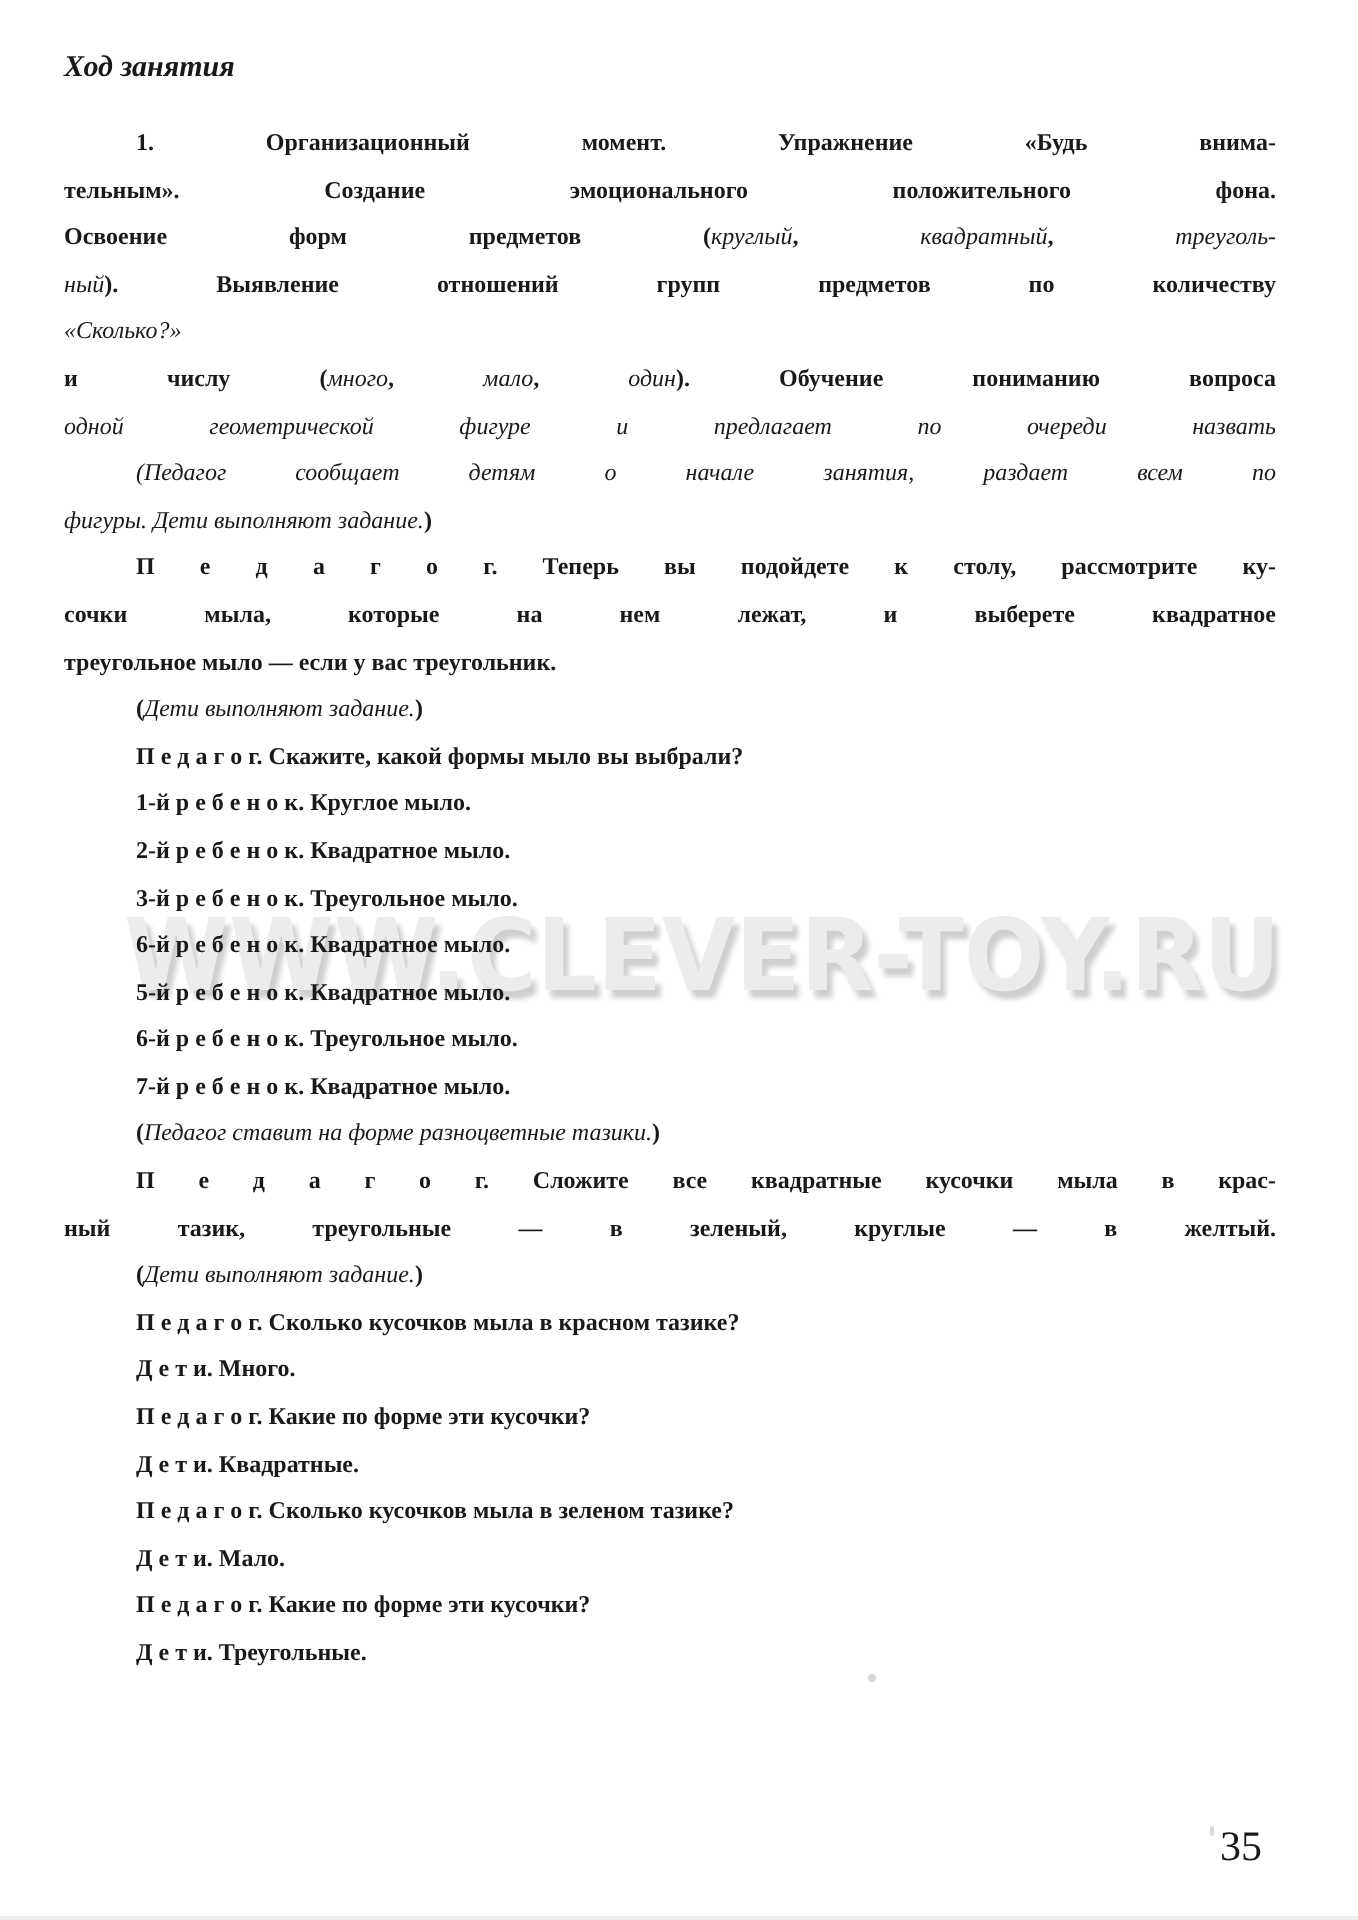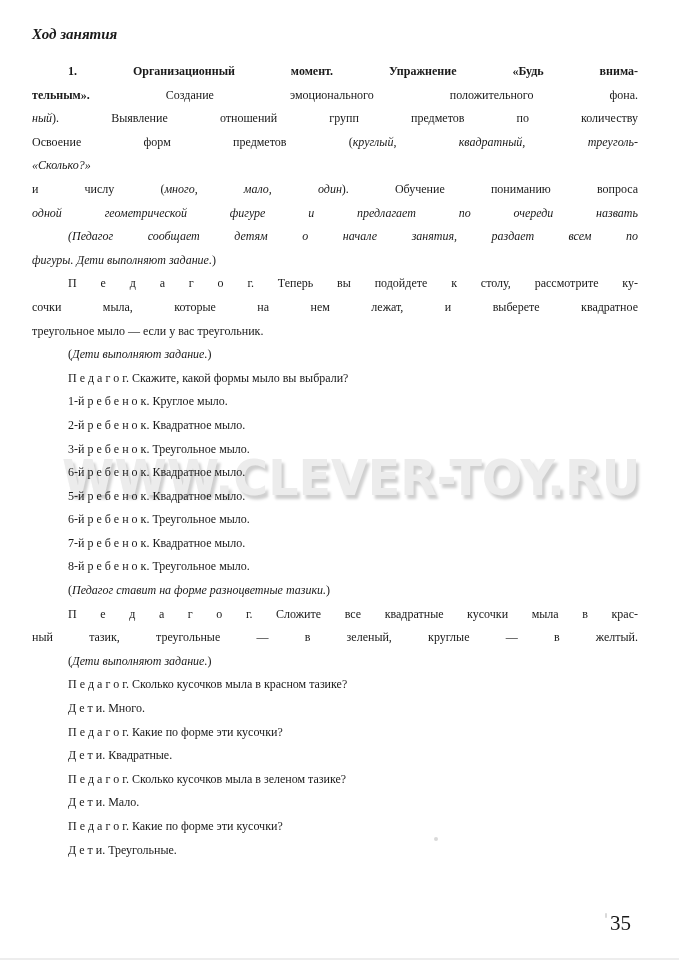--- a/index.html
+++ b/index.html
@@ -28,21 +28,21 @@
     z-index: 2;
   }
   .line {
     height: 23.6px;
     line-height: 23.6px;
     white-space: normal;
     overflow: visible;
   }
   .line.indent { text-indent: 36px; }
   .line.justify { text-align: justify; text-align-last: justify; }
-  .seg-r { font-style: normal; font-weight: normal; }
+  .seg-r { font-style: normal; font-weight: bold; }
   .seg-b { font-weight: bold; }
   .seg-i { font-style: italic; }
   .watermark {
     position: absolute;
     left: 62px; top: 449px;
     z-index: 1;
     font-family: "DejaVu Sans", sans-serif;
     font-weight: bold;
     font-size: 50px;
     white-space: nowrap;
@@ -77,40 +77,39 @@
 </style>
 </head>
 <body>
 
 <div class="page">
   <div class="watermark">WWW.CLEVER-TOY.RU</div>
   <div class="heading">Ход занятия</div>
   <div class="content">
       <div class="line indent justify"><span class="seg-b">1. Организационный момент. Упражнение «Будь внима-</span></div>
       <div class="line justify"><span class="seg-b">тельным».</span><span class="seg-r"> Создание эмоционального положительного фона.</span></div>
+      <div class="line justify"><span class="seg-r">Освоение форм предметов (</span><span class="seg-i">круглый</span><span class="seg-r">, </span><span class="seg-i">квадратный</span><span class="seg-r">, </span><span class="seg-i">треуголь-</span></div>
       <div class="line justify"><span class="seg-i">ный</span><span class="seg-r">). Выявление отношений групп предметов по количеству</span></div>
-      <div class="line justify"><span class="seg-r">Освоение форм предметов (</span><span class="seg-i">круглый</span><span class="seg-r">, </span><span class="seg-i">квадратный</span><span class="seg-r">, </span><span class="seg-i">треуголь-</span></div>
       <div class="line"><span class="seg-i">«Сколько?»</span></div>
       <div class="line justify"><span class="seg-r">и числу (</span><span class="seg-i">много</span><span class="seg-r">, </span><span class="seg-i">мало</span><span class="seg-r">, </span><span class="seg-i">один</span><span class="seg-r">). Обучение пониманию вопроса</span></div>
       <div class="line justify"><span class="seg-i">одной геометрической фигуре и предлагает по очереди назвать</span></div>
       <div class="line indent justify"><span class="seg-i">(Педагог сообщает детям о начале занятия, раздает всем по</span></div>
       <div class="line"><span class="seg-i">фигуры. Дети выполняют задание.</span><span class="seg-r">)</span></div>
       <div class="line indent justify"><span class="seg-r">П е д а г о г. Теперь вы подойдете к столу, рассмотрите ку-</span></div>
       <div class="line justify"><span class="seg-r">сочки мыла, которые на нем лежат, и выберете квадратное</span></div>
       <div class="line"><span class="seg-r">треугольное мыло — если у вас треугольник.</span></div>
       <div class="line indent"><span class="seg-r">(</span><span class="seg-i">Дети выполняют задание.</span><span class="seg-r">)</span></div>
       <div class="line indent"><span class="seg-r">П е д а г о г. Скажите, какой формы мыло вы выбрали?</span></div>
       <div class="line indent"><span class="seg-r">1-й р е б е н о к. Круглое мыло.</span></div>
       <div class="line indent"><span class="seg-r">2-й р е б е н о к. Квадратное мыло.</span></div>
       <div class="line indent"><span class="seg-r">3-й р е б е н о к. Треугольное мыло.</span></div>
       <div class="line indent"><span class="seg-r">6-й р е б е н о к. Квадратное мыло.</span></div>
       <div class="line indent"><span class="seg-r">5-й р е б е н о к. Квадратное мыло.</span></div>
       <div class="line indent"><span class="seg-r">6-й р е б е н о к. Треугольное мыло.</span></div>
       <div class="line indent"><span class="seg-r">7-й р е б е н о к. Квадратное мыло.</span></div>
-      <div class="line indent"><span class="seg-r">8-й р е б е н о к. Треугольное мыло.</span></div>
       <div class="line indent"><span class="seg-r">(</span><span class="seg-i">Педагог ставит на форме разноцветные тазики.</span><span class="seg-r">)</span></div>
       <div class="line indent justify"><span class="seg-r">П е д а г о г. Сложите все квадратные кусочки мыла в крас-</span></div>
       <div class="line justify"><span class="seg-r">ный тазик, треугольные — в зеленый, круглые — в желтый.</span></div>
       <div class="line indent"><span class="seg-r">(</span><span class="seg-i">Дети выполняют задание.</span><span class="seg-r">)</span></div>
       <div class="line indent"><span class="seg-r">П е д а г о г. Сколько кусочков мыла в красном тазике?</span></div>
       <div class="line indent"><span class="seg-r">Д е т и. Много.</span></div>
       <div class="line indent"><span class="seg-r">П е д а г о г. Какие по форме эти кусочки?</span></div>
       <div class="line indent"><span class="seg-r">Д е т и. Квадратные.</span></div>
       <div class="line indent"><span class="seg-r">П е д а г о г. Сколько кусочков мыла в зеленом тазике?</span></div>
       <div class="line indent"><span class="seg-r">Д е т и. Мало.</span></div>

